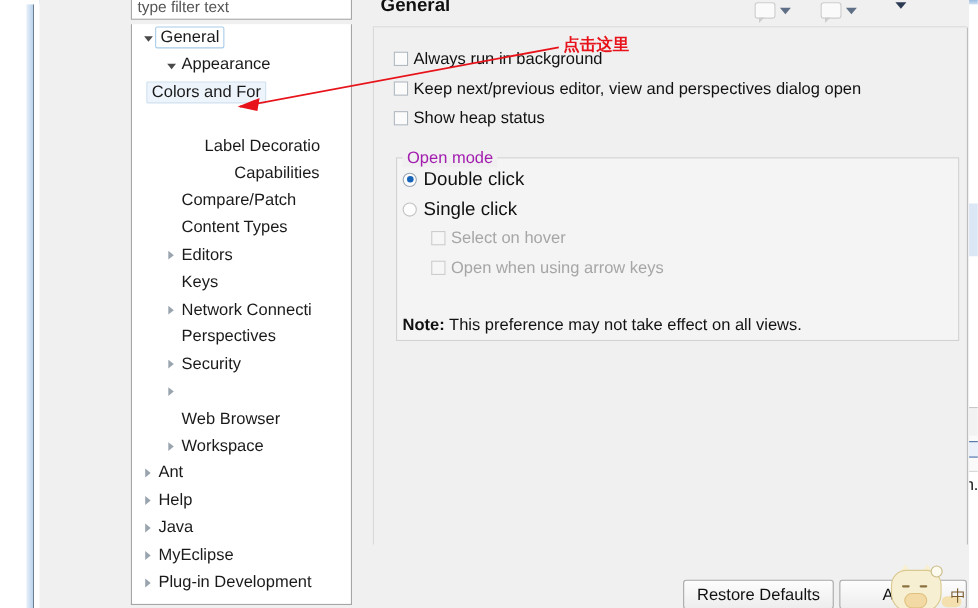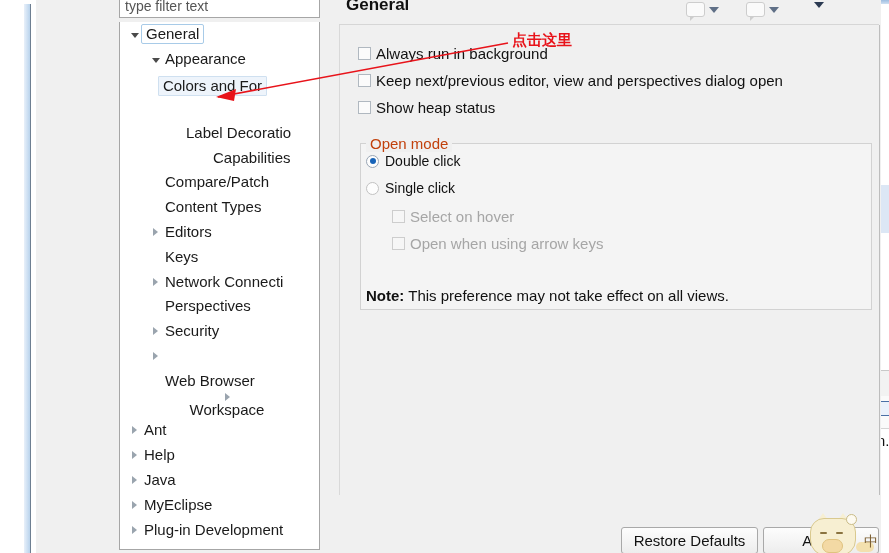--- a/index.html
+++ b/index.html
@@ -229,26 +229,26 @@
     position: absolute;
     left: 20px; top: 118px; width: 512px; height: 167px;
     border: 1px solid #d2d2d2;
     background: #f4f4f4;
     box-sizing: border-box;
   }
   .group-legend {
     position: absolute; left: 26px; top: 110px;
     background: #f0f0f0;
     padding: 0 4px;
-    font-size: 15px; color: #c2410c;
+    font-size: 15px; color: #a21caf;
     font-family: "Liberation Sans", sans-serif;
   }
   .radio-row {
     position: absolute; display: flex; align-items: center;
-    font-size: 14px; color: #111;
+    font-size: 17px; color: #111;
     font-family: "Liberation Sans", sans-serif;
     white-space: nowrap;
   }
   .radio {
     width: 13px; height: 13px; min-width: 13px;
     border: 1px solid #9aa6b4;
     border-radius: 50%;
     background: #fdfdfd;
     margin-right: 6px;
     box-sizing: border-box;
@@ -418,21 +418,21 @@
       <div class="tree-box">
         <div class="tree-list" id="tree-list">
             <div class="tree-row sel-general" style="padding-left: 8px;">
               <span class="tw expanded"></span>
               <span class="tree-label">General</span>
             </div>
             <div class="tree-row" style="padding-left: 29px;">
               <span class="tw expanded"></span>
               <span class="tree-label">Appearance</span>
             </div>
-            <div class="tree-row sel-colors" style=" flex-direction: column;">
+            <div class="tree-row sel-colors" style="">
               <span class="tw "></span>
               <span class="tree-label">Colors and For</span>
             </div>
             <div class="tree-row" style="padding-left: 50px; margin-top: 24px;">
               <span class="tw "></span>
               <span class="tree-label">Label Decoratio</span>
             </div>
             <div class="tree-row" style="padding-left: 29px; margin-left: 48px;">
               <span class="tw "></span>
               <span class="tree-label">Capabilities</span>
@@ -465,21 +465,21 @@
               <span class="tw collapsed"></span>
               <span class="tree-label">Security</span>
             </div>
             <div class="tree-row" style="padding-left: 29px;">
               <span class="tw collapsed"></span>
             </div>
             <div class="tree-row" style="padding-left: 29px;">
               <span class="tw "></span>
               <span class="tree-label">Web Browser</span>
             </div>
-            <div class="tree-row" style="padding-left: 29px; flex-direction: column;">
+            <div class="tree-row" style="padding-left: 29px;">
               <span class="tw collapsed"></span>
               <span class="tree-label">Workspace</span>
             </div>
             <div class="tree-row" style="padding-left: 8px;">
               <span class="tw collapsed"></span>
               <span class="tree-label">Ant</span>
             </div>
             <div class="tree-row" style="padding-left: 8px;">
               <span class="tw collapsed"></span>
               <span class="tree-label">Help</span>

